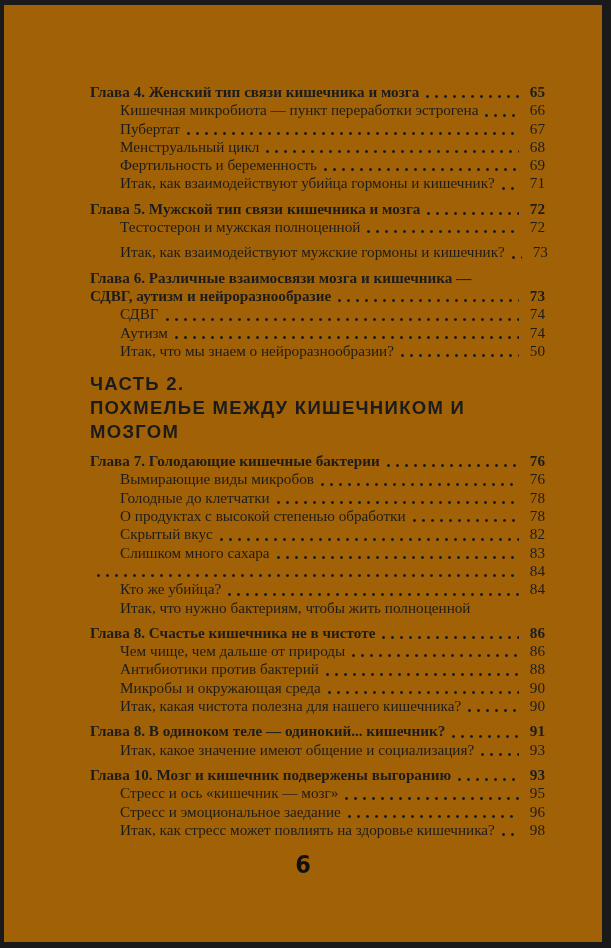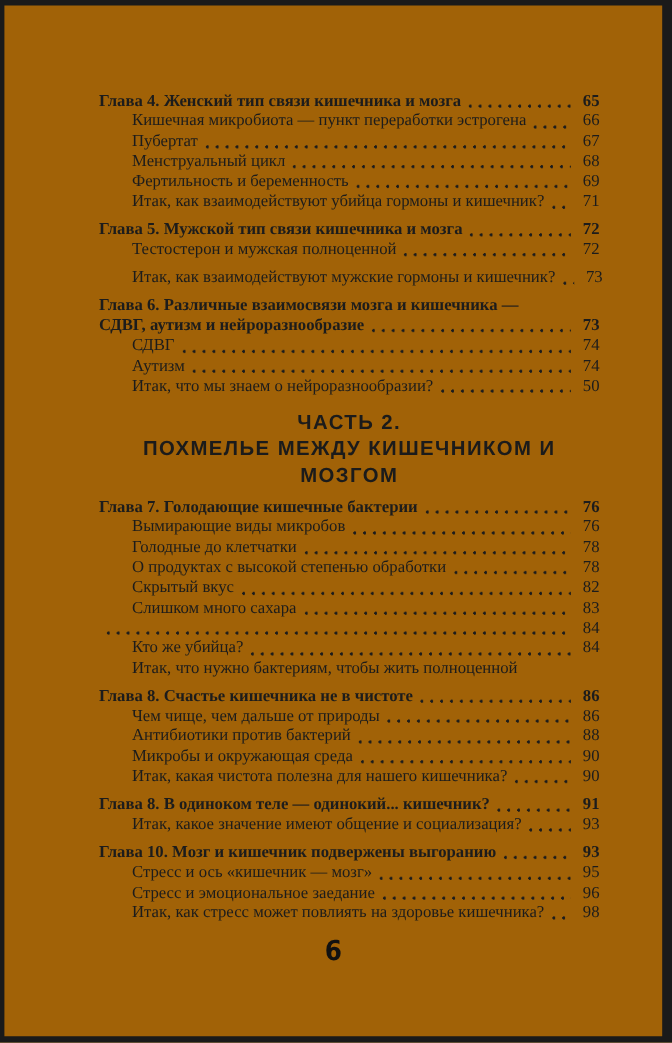--- a/index.html
+++ b/index.html
@@ -47,21 +47,21 @@
   }
   .part-heading {
     margin:12px 0 8px 0;
     font-family:"Liberation Sans", sans-serif;
     font-weight:700;
     font-size:18.5px;
     line-height:24px;
     letter-spacing:1.3px;
     color:#1b1b1b;
   }
-  .ph-line { display:block;text-align:center; }
+  .ph-line { display:block; }
   .folio {
     position:absolute;
     left:0; right:0;
     top:845px;
     text-align:center;
     font-family:"DejaVu Sans", "Liberation Sans", sans-serif;
     font-weight:700;
     font-size:25px;
     font-stretch:condensed;
     color:#111;

